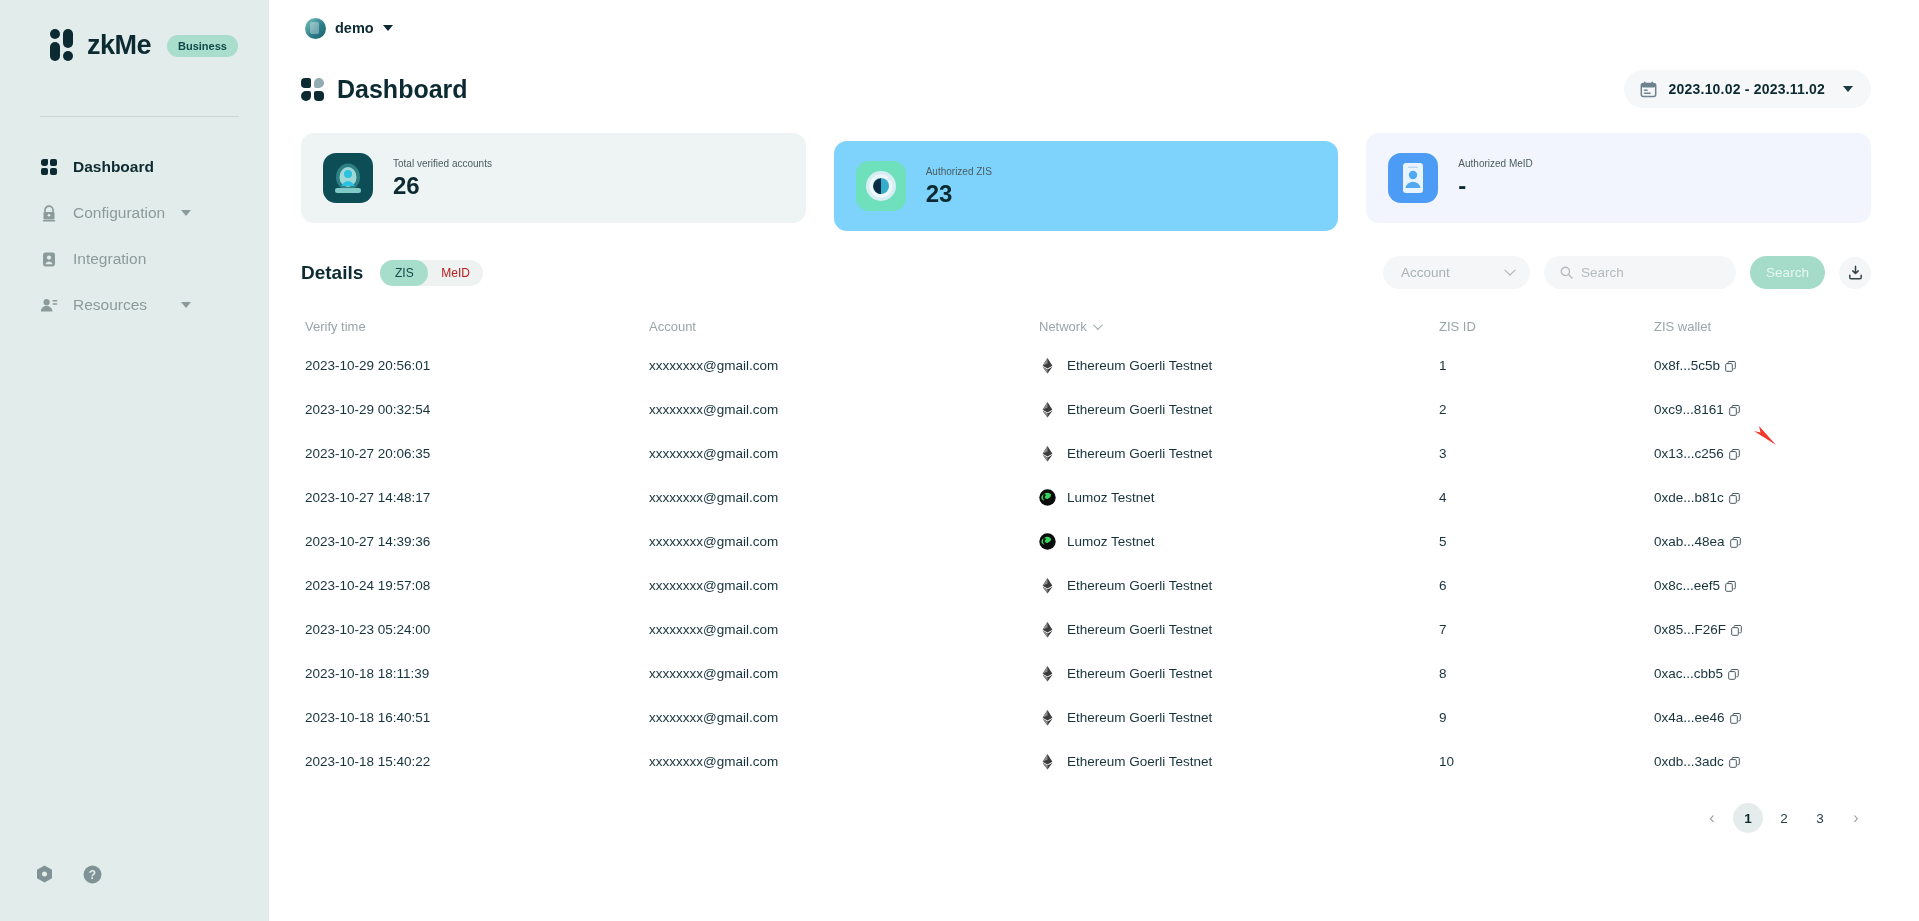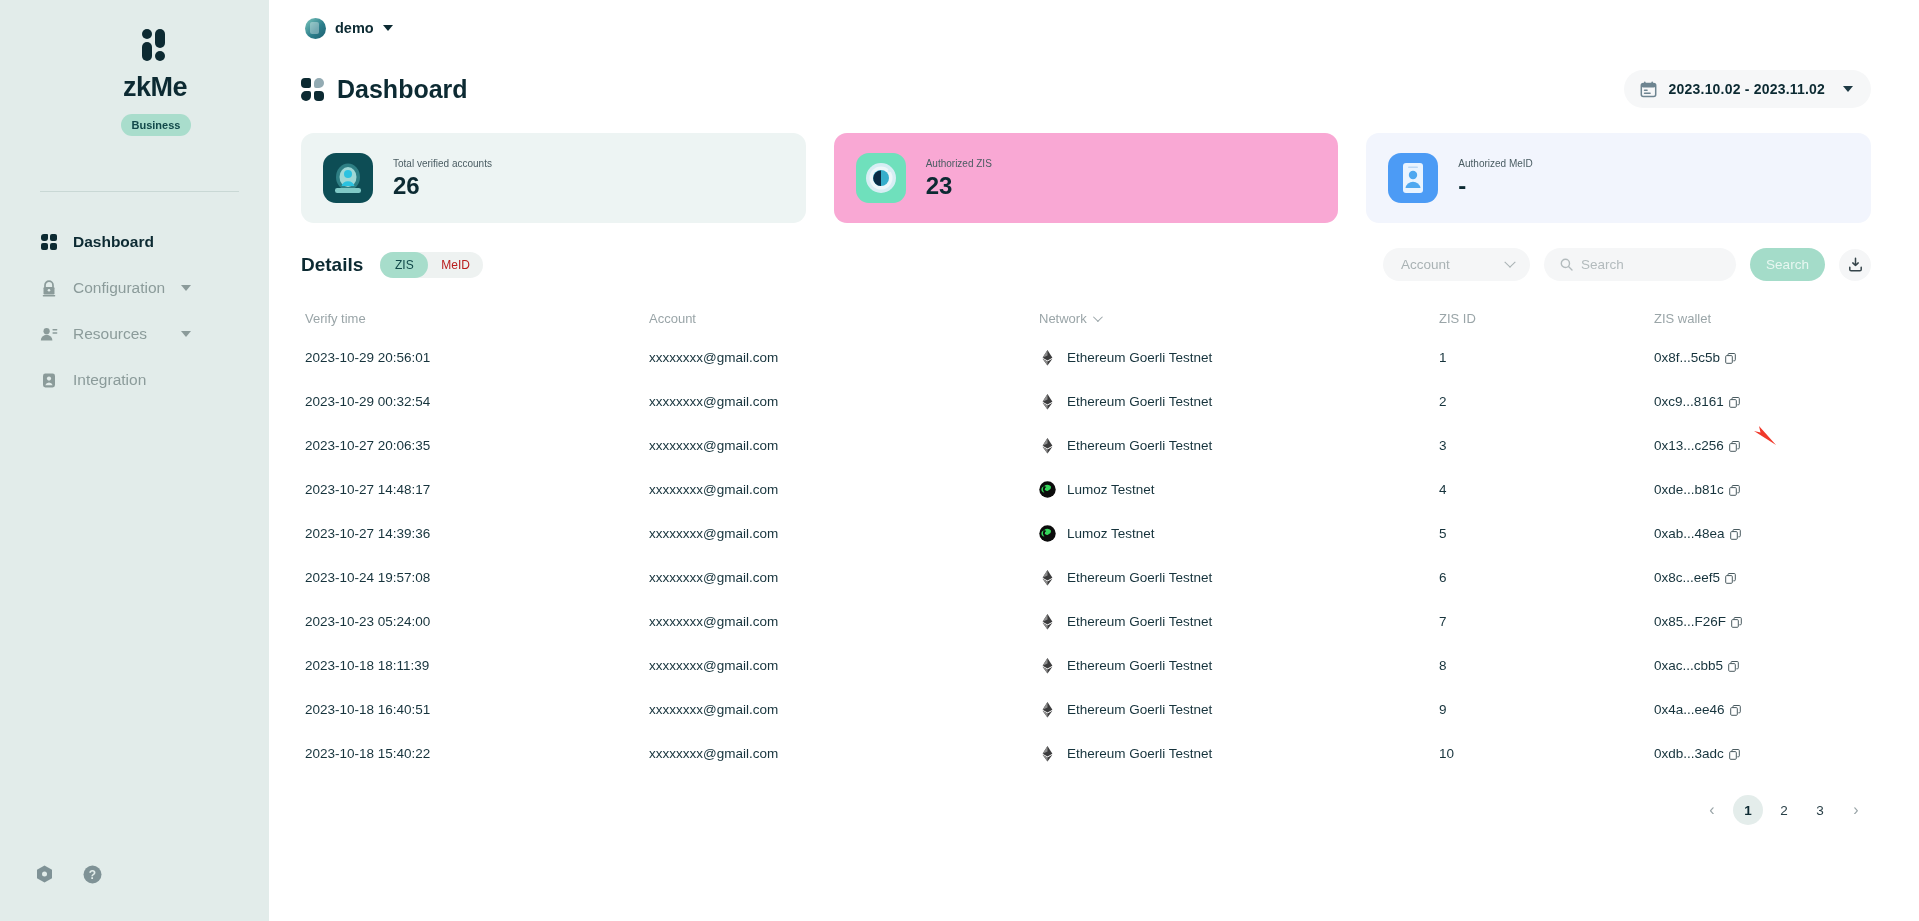--- a/index.html
+++ b/index.html
@@ -15,21 +15,20 @@
   .sidebar {
     width: 269px; height: 921px;
     background: #e2ecea;
     position: relative;
     flex: 0 0 269px;
   }
   .brand {
     display: flex; align-items: center;
     padding: 30px 12px 0 50px;
     gap: 11px;
-    flex-direction: column;
   }
   .brand-logo { display: flex; align-items: flex-end; gap: 3px; height: 31px; }
   .logo-col { display: flex; flex-direction: column; gap: 3px; }
   .logo-dot { width: 10px; height: 10px; border-radius: 50%; background: #0c2a32; }
   .logo-pill { width: 10px; height: 19px; border-radius: 6px; background: #0c2a32; }
   .brand-name {
     font-size: 27px; font-weight: 700; color: #0c2a32;
     letter-spacing: -0.5px; margin-left: 3px;
   }
   .brand-badge {
@@ -121,21 +120,21 @@
   }
 
   
   .cards { display: flex; gap: 28px; padding: 25px 48px 0 32px; }
   .card {
     flex: 1; height: 90px; border-radius: 13px;
     display: flex; align-items: center; gap: 20px;
     padding-left: 22px;
   }
   .card.c1 { background: #edf4f3; }
-  .card.c2 { background: #f9a8d4; }
+  .card.c2 { background: #7dd3fc; margin-top: 8px; }
   .card.c3 { background: #f2f5fd; }
   .card-icon {
     width: 50px; height: 50px; border-radius: 13px;
     flex: 0 0 50px; position: relative; overflow: hidden;
   }
   .card-label { font-size: 10px; color: #4a5c62; margin-bottom: 5px; }
   .card-value { font-size: 24px; font-weight: 700; color: #0c2a32; line-height: 1; }
 
   
   .details-bar {
@@ -266,40 +265,40 @@
               <circle cx="8" cy="10.2" r="1.3" fill="#e2ecea"></circle>
               <rect x="1.7" y="15" width="12.6" height="1.5" rx="0.7" fill="#8b9b9a"></rect>
             </svg>
         </span>
         <span class="nav-label">Configuration</span>
         <span class="nav-caret"></span>
       </div>
 
       <div class="nav-item">
         <span class="nav-icon">
+          <svg width="16" height="17" viewBox="0 0 16 17">
+              <rect x="2" y="1.5" width="12" height="14" rx="2.4" fill="#8b9b9a"></rect>
+              <circle cx="8" cy="6.6" r="2.1" fill="#e2ecea"></circle>
+              <path d="M4.3 13.2a3.9 3.9 0 0 1 7.4 0z" fill="#e2ecea"></path>
+            </svg>
+        </span>
+        <span class="nav-label">Integration</span>
+      </div>
+
+      <div class="nav-item">
+        <span class="nav-icon">
           <svg width="18" height="17" viewBox="0 0 18 17">
               <circle cx="6.6" cy="5.2" r="3.1" fill="#8b9b9a"></circle>
               <path d="M0.8 14.6a5.8 5.8 0 0 1 11.6 0z" fill="#8b9b9a"></path>
               <rect x="12.4" y="3" width="5" height="1.5" rx="0.7" fill="#8b9b9a"></rect>
               <rect x="12.4" y="6.2" width="5" height="1.5" rx="0.7" fill="#8b9b9a"></rect>
             </svg>
         </span>
         <span class="nav-label">Resources</span>
         <span class="nav-caret"></span>
-      </div>
-
-      <div class="nav-item">
-        <span class="nav-icon">
-          <svg width="16" height="17" viewBox="0 0 16 17">
-              <rect x="2" y="1.5" width="12" height="14" rx="2.4" fill="#8b9b9a"></rect>
-              <circle cx="8" cy="6.6" r="2.1" fill="#e2ecea"></circle>
-              <path d="M4.3 13.2a3.9 3.9 0 0 1 7.4 0z" fill="#e2ecea"></path>
-            </svg>
-        </span>
-        <span class="nav-label">Integration</span>
       </div>
     </nav>
 
     <div class="sidebar-bottom">
       <span class="sb-icon">
         <svg width="21" height="21" viewBox="0 0 21 21">
             <path d="M10.5 1.5 18 5.8v8.4l-7.5 4.3L3 14.2V5.8z" fill="#7f9296"></path>
             <circle cx="10.5" cy="10" r="2.5" fill="#e2ecea"></circle>
           </svg>
       </span>

